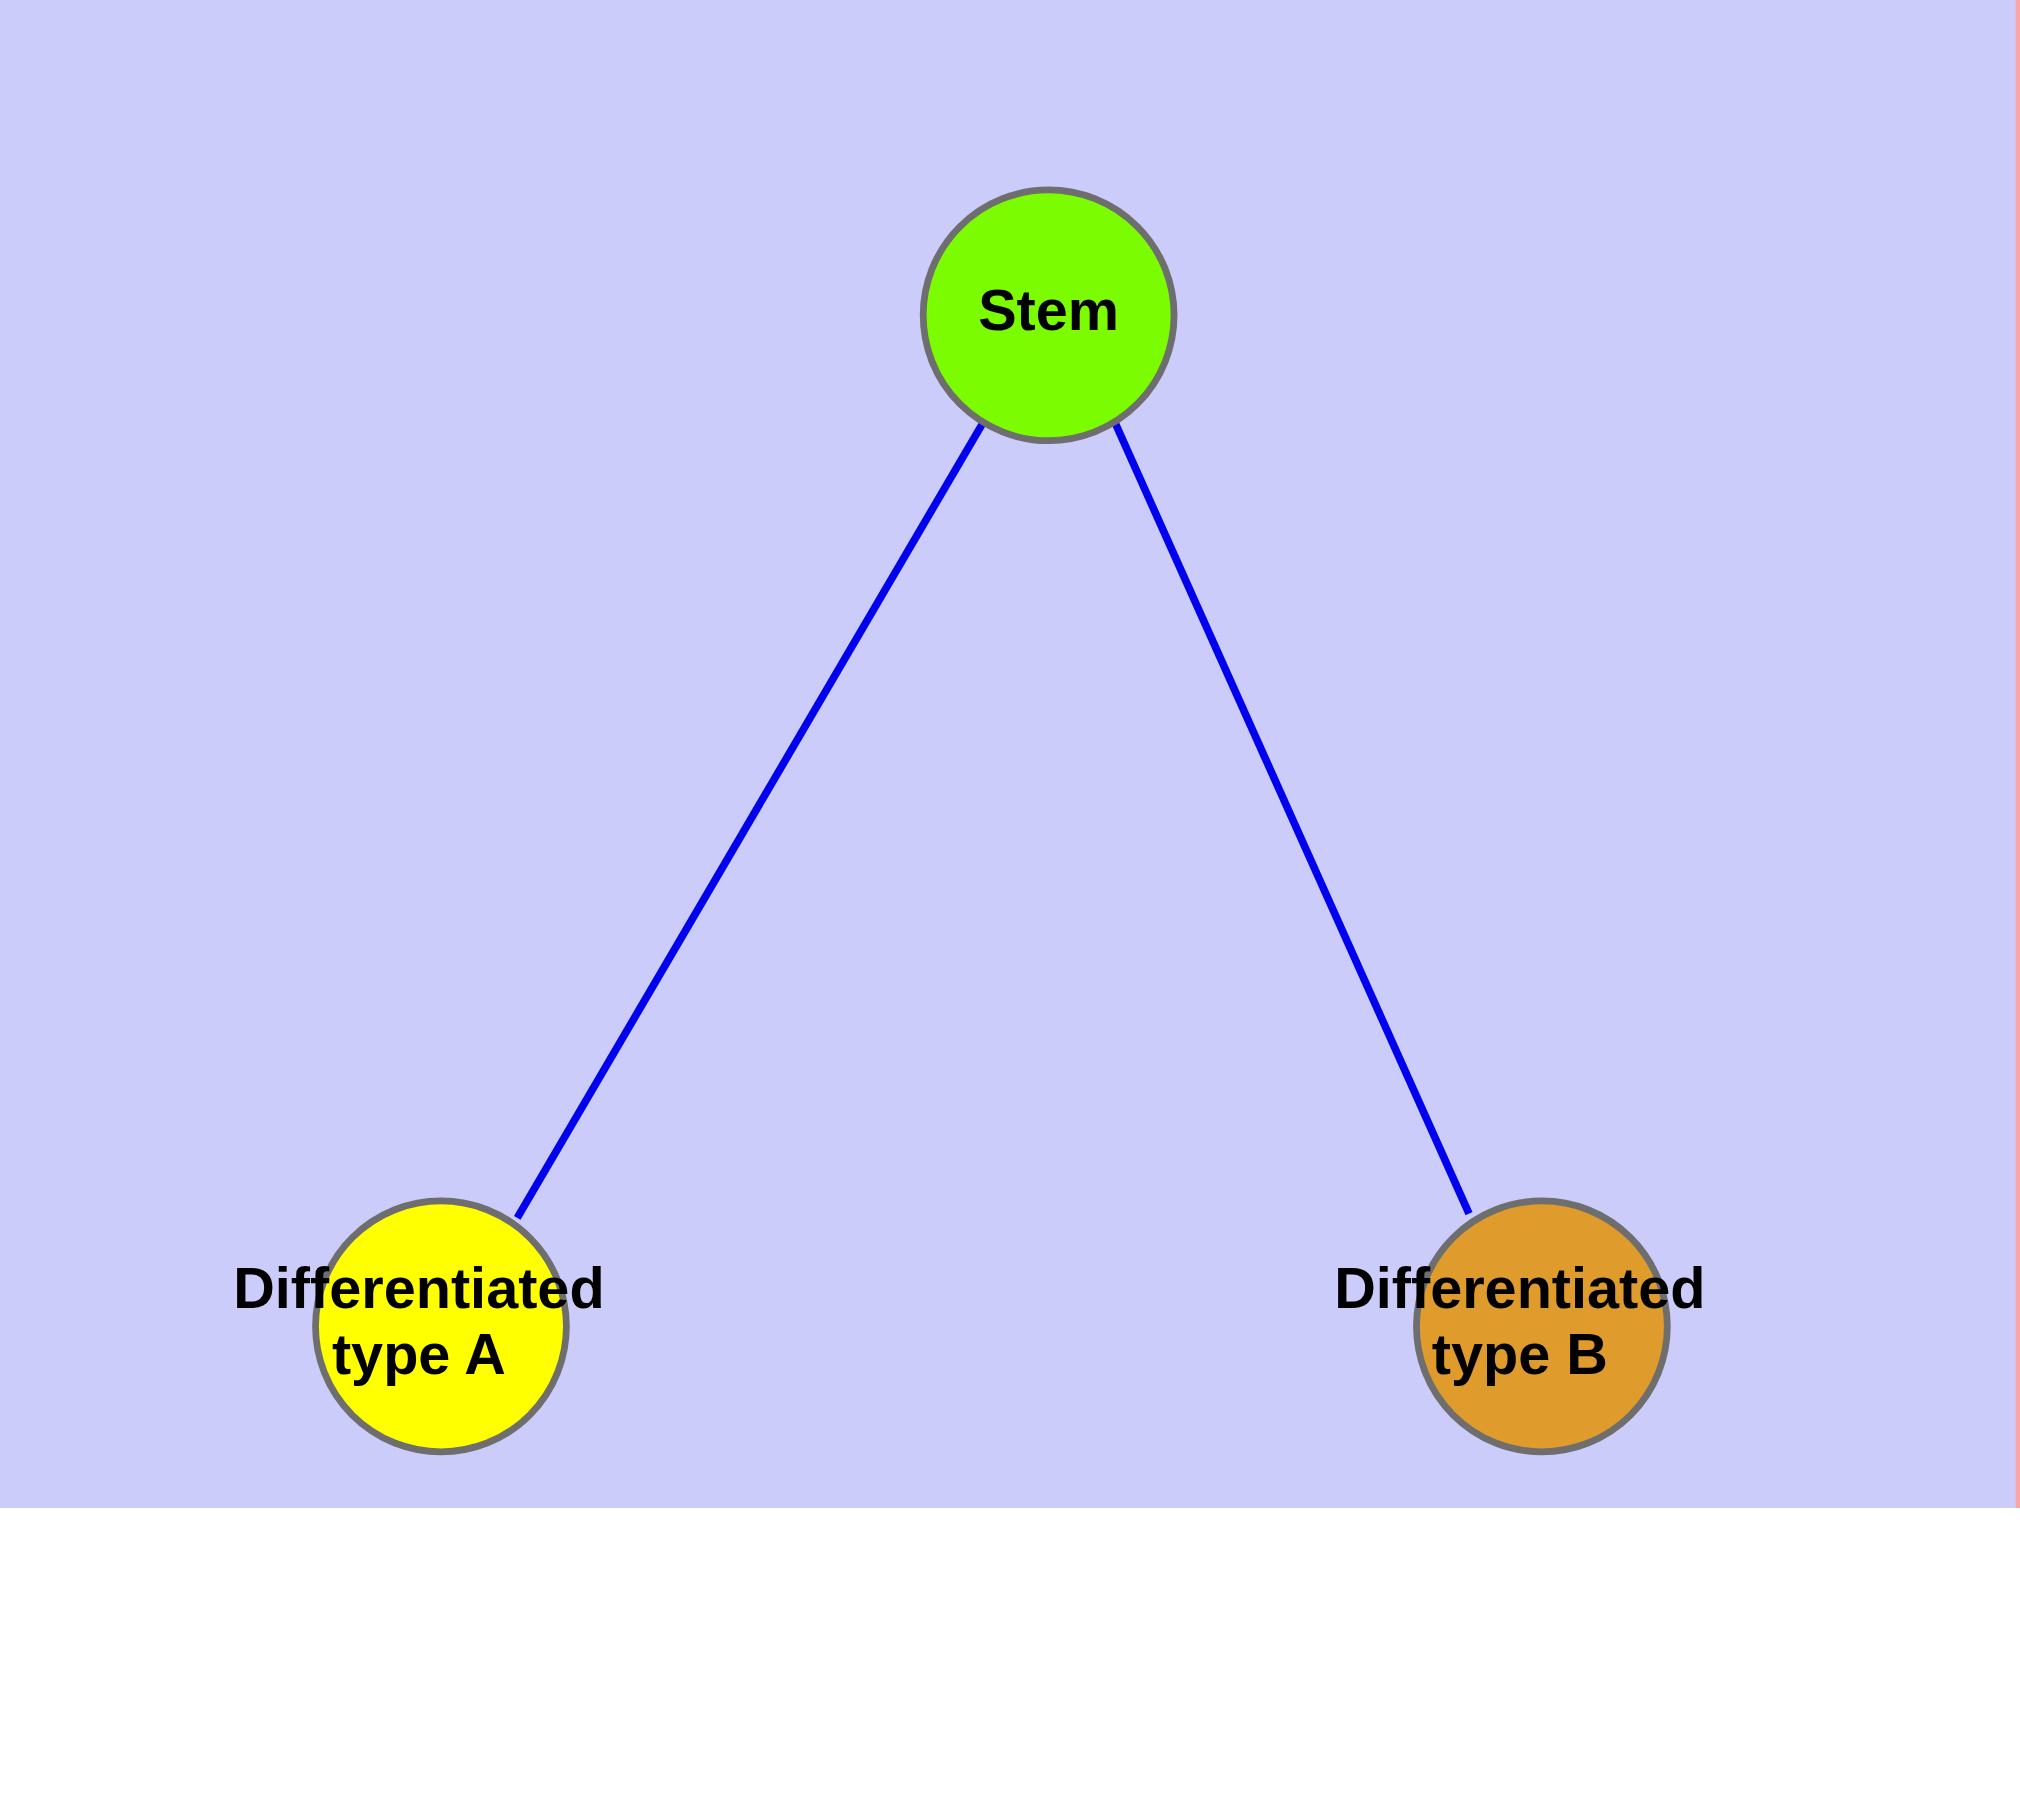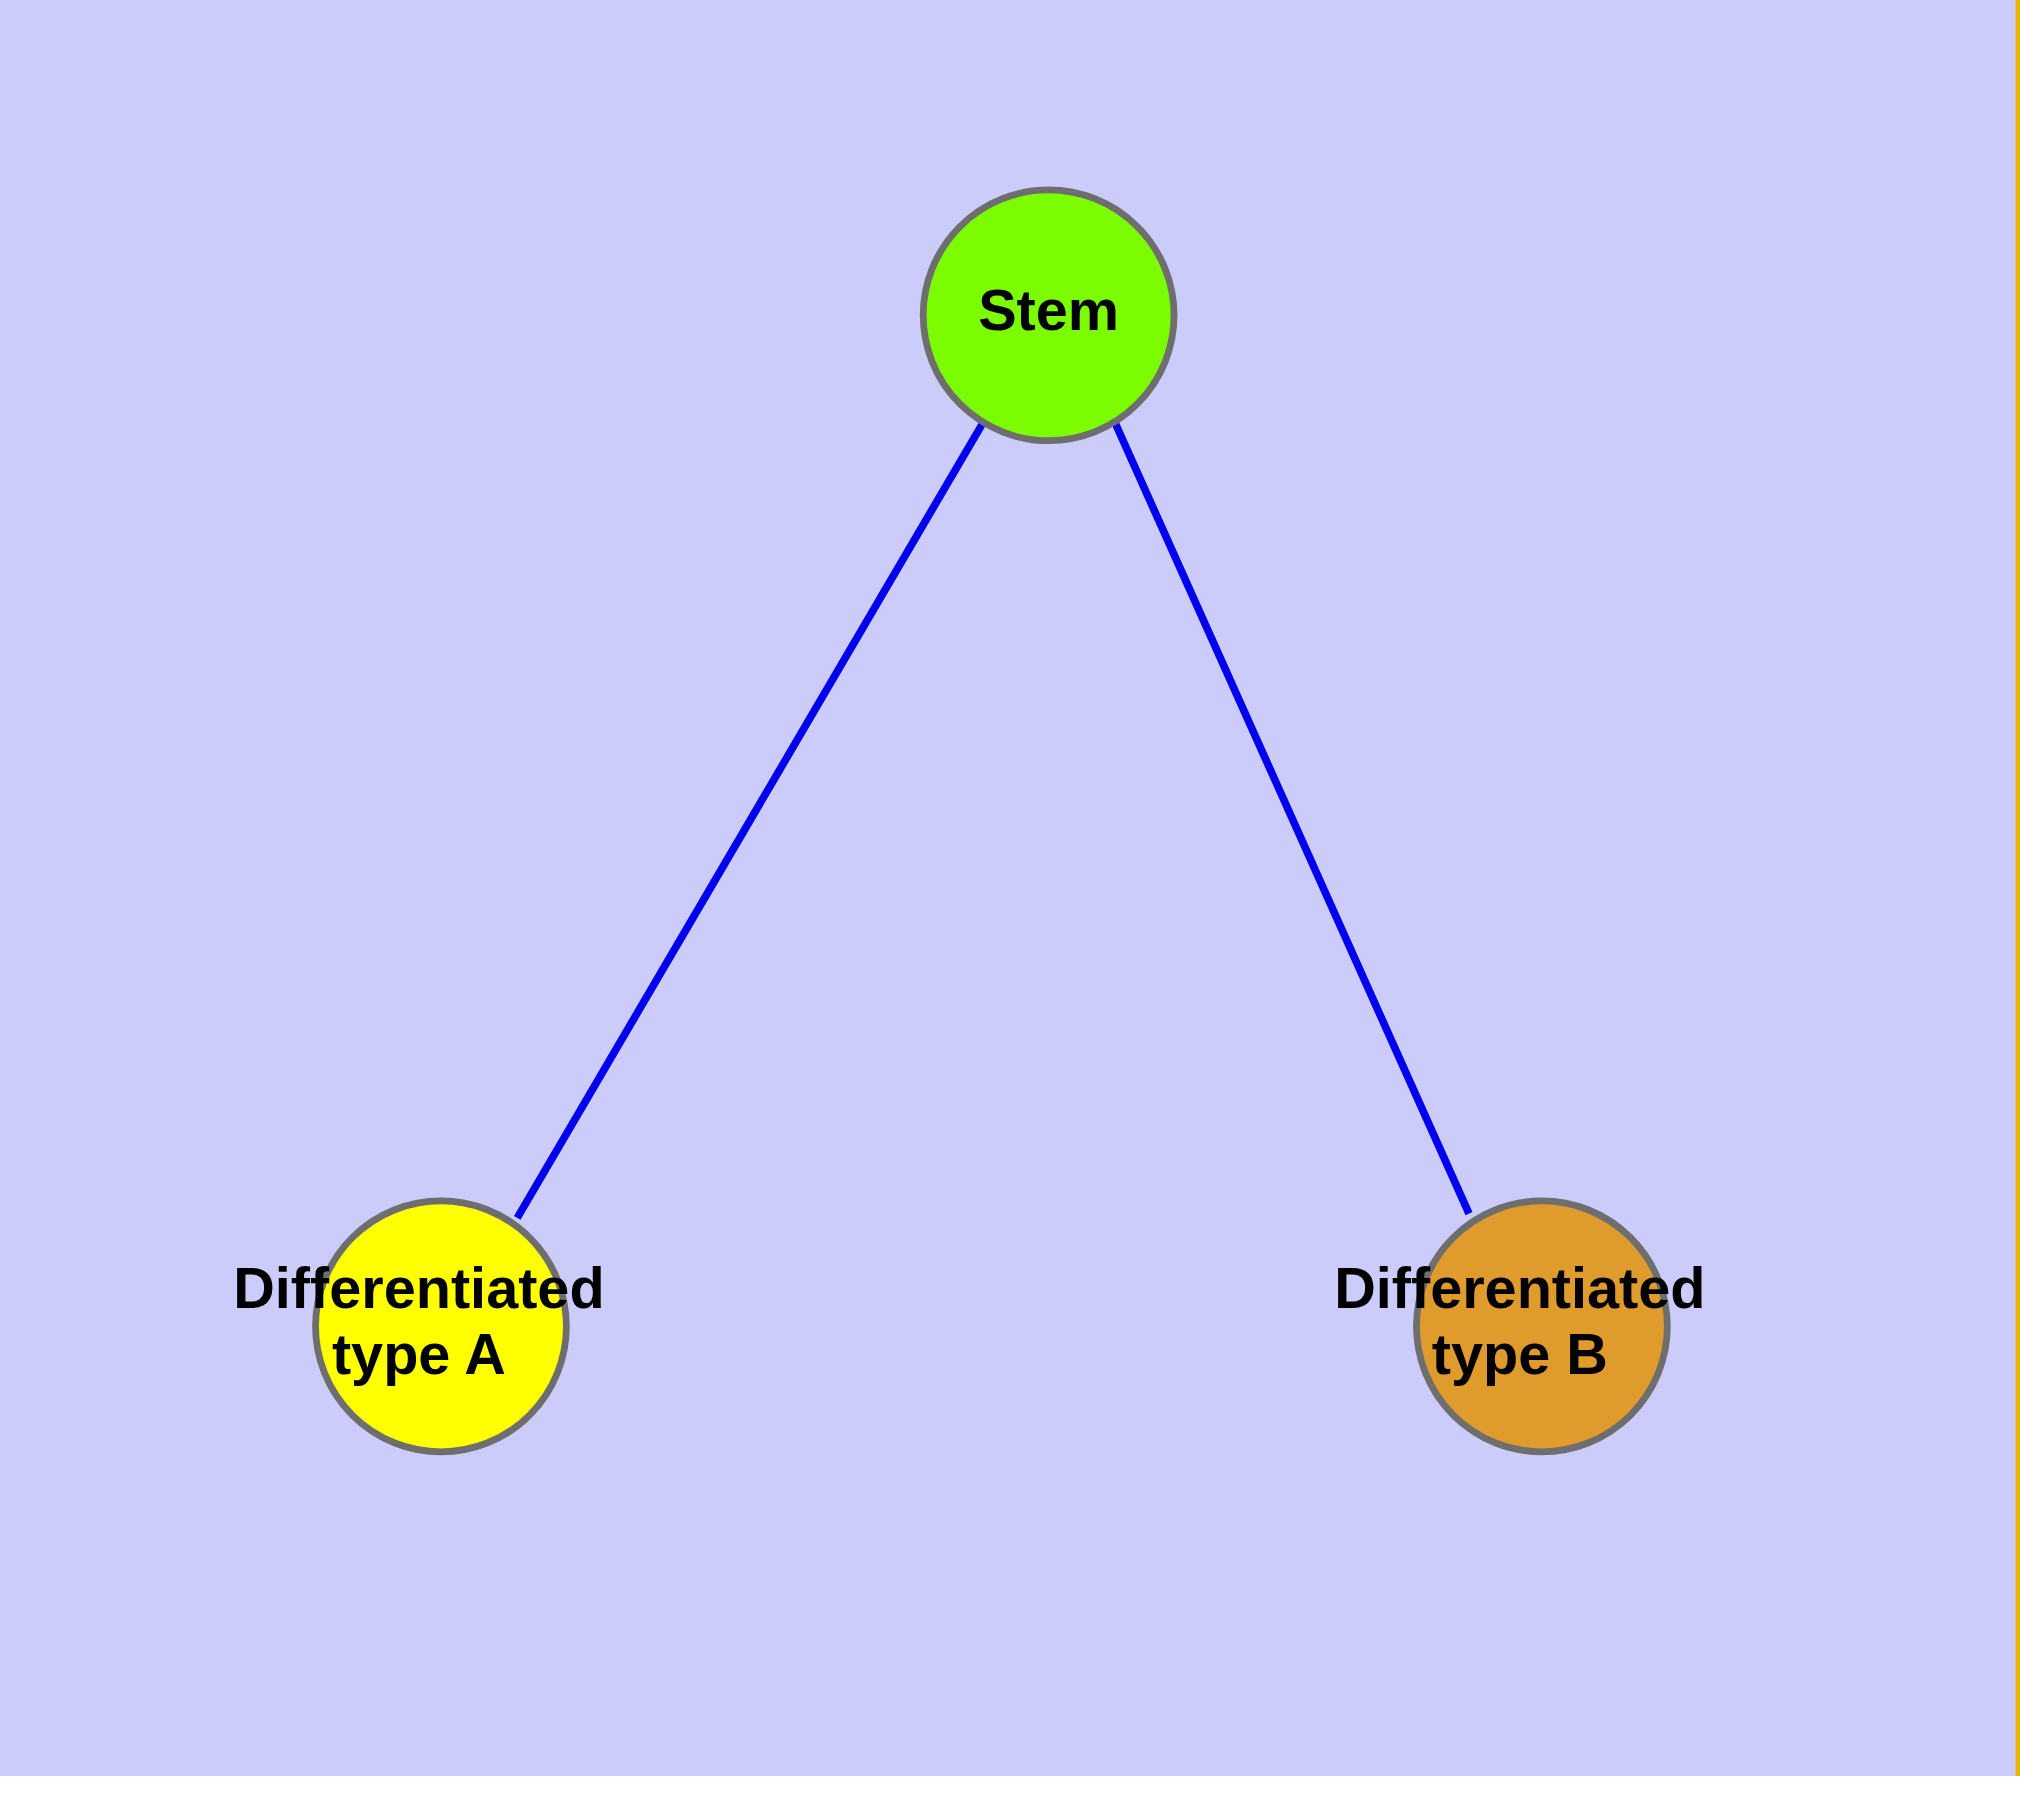--- a/index.html
+++ b/index.html
@@ -35,21 +35,21 @@
     font-size: 68px;
     fill: #000000;
     dominant-baseline: middle;
     text-anchor: middle;
     paint-order: normal;
   }
 </style>
 </head>
 <body>
 
-<div id="stage" style="width: 2021px; height: 1776px; background: #eab308;">
+<div id="stage" style="width: 2021px; height: 1508px; background: #fca5a5;">
 
   <div id="canvas-bg" style="background: rgb(204, 204, 250);"></div>
 
   <svg id="graph" viewBox="0 0 2384 2138" xmlns="http://www.w3.org/2000/svg">
 
     <rect id="bg-rect" x="0" y="0" width="2378" height="2132" fill="#ccccfa"></rect>
 
     <g id="edges-layer">
       <line id="edge-0" stroke-linecap="butt" x1="1160" y1="498" x2="610" y2="1437" stroke="#0000ee" stroke-width="9"></line>
       <line id="edge-1" stroke-linecap="butt" x1="1315" y1="498" x2="1733" y2="1432" stroke="#0000ee" stroke-width="9"></line>

